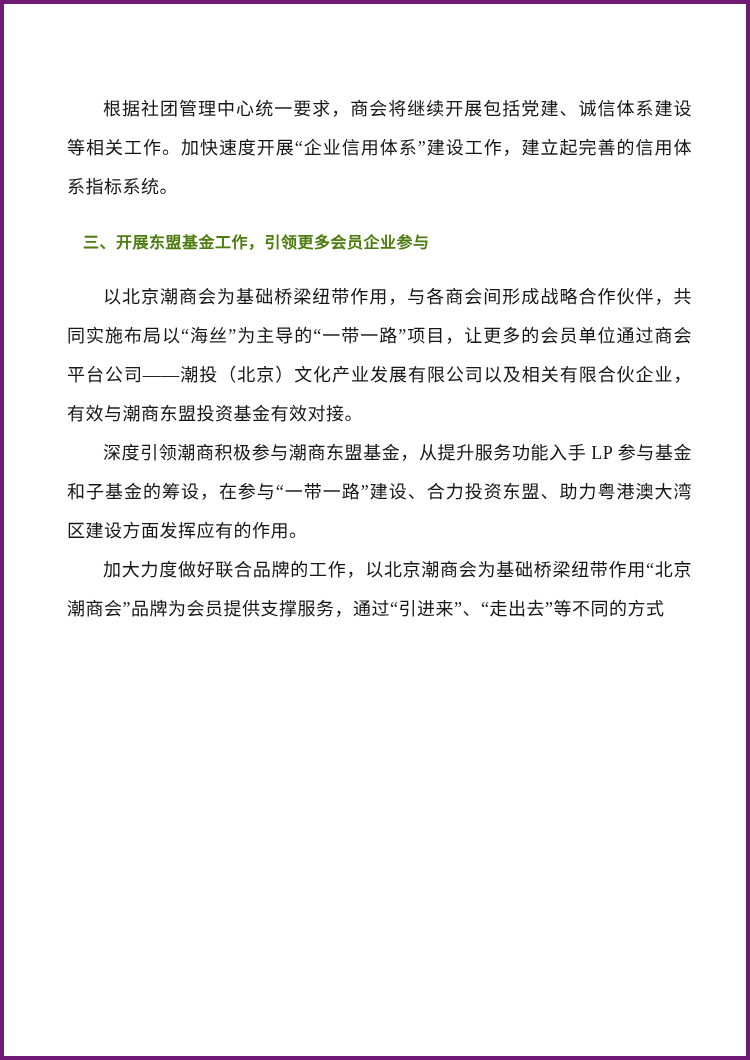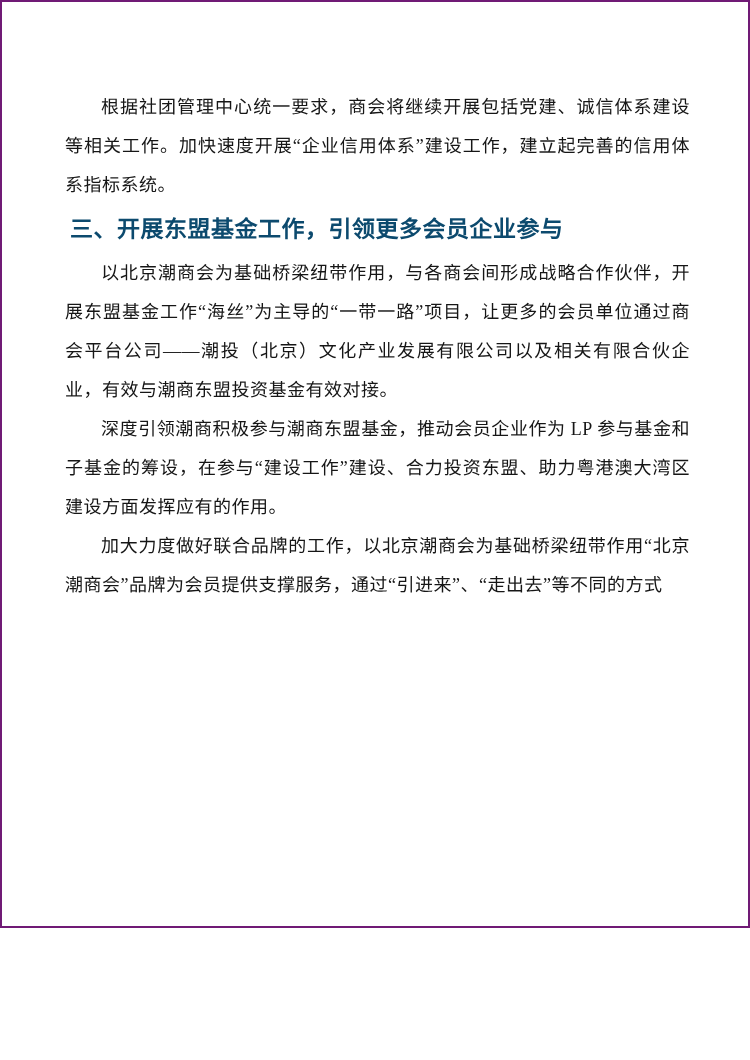--- a/index.html
+++ b/index.html
@@ -3,59 +3,59 @@
 <meta charset="utf-8">
 <style>
   html, body {
     margin: 0;
     padding: 0;
     background: #ffffff;
   }
   .page {
     position: relative;
     width: 750px;
-    height: 928px;
+    height: 1060px;
     box-sizing: border-box;
     background: #ffffff;
-    border: 2px solid #701a75;
+    border: 4px solid #701a75;
     overflow: hidden;
   }
   .content {
     position: absolute;
     left: 63px;
     top: 86px;
     width: 625px;
     color: #161616;
     font-family: "Liberation Serif", "DejaVu Serif", serif;
     font-size: 18px;
     line-height: 39px;
     text-align: justify;
     text-justify: inter-ideograph;
   }
   .content p.paragraph {
     margin: 0;
     text-indent: 2em;
     letter-spacing: 0.5px;
   }
   .content h2.heading {
-    margin: 5px;
-    font-size: 23px;
+    margin: 16px;
+    font-size: 16px;
     line-height: 39px;
     font-weight: bold;
     text-indent: 0;
     text-align: left;
-    color: #0c4a6e;
+    color: #4d7c0f;
     font-family: "Liberation Sans", "DejaVu Sans", sans-serif;
     letter-spacing: 0.5px;
   }
 </style>
 </head>
 <body>
 
 <div class="page">
   <div class="content" id="doc-content">
       <p class="paragraph">根据社团管理中心统一要求，商会将继续开展包括党建、诚信体系建设等相关工作。加快速度开展“企业信用体系”建设工作，建立起完善的信用体系指标系统。</p>
       <h2 class="heading">三、开展东盟基金工作，引领更多会员企业参与</h2>
-      <p class="paragraph">以北京潮商会为基础桥梁纽带作用，与各商会间形成战略合作伙伴，开展东盟基金工作“海丝”为主导的“一带一路”项目，让更多的会员单位通过商会平台公司——潮投（北京）文化产业发展有限公司以及相关有限合伙企业，有效与潮商东盟投资基金有效对接。</p>
-      <p class="paragraph">深度引领潮商积极参与潮商东盟基金，推动会员企业作为 LP 参与基金和子基金的筹设，在参与“建设工作”建设、合力投资东盟、助力粤港澳大湾区建设方面发挥应有的作用。</p>
+      <p class="paragraph">以北京潮商会为基础桥梁纽带作用，与各商会间形成战略合作伙伴，共同实施布局以“海丝”为主导的“一带一路”项目，让更多的会员单位通过商会平台公司——潮投（北京）文化产业发展有限公司以及相关有限合伙企业，有效与潮商东盟投资基金有效对接。</p>
+      <p class="paragraph">深度引领潮商积极参与潮商东盟基金，从提升服务功能入手 LP 参与基金和子基金的筹设，在参与“一带一路”建设、合力投资东盟、助力粤港澳大湾区建设方面发挥应有的作用。</p>
       <p class="paragraph">加大力度做好联合品牌的工作，以北京潮商会为基础桥梁纽带作用“北京潮商会”品牌为会员提供支撑服务，通过“引进来”、“走出去”等不同的方式</p>
     </div>
 </div>
 
 </body></html>

